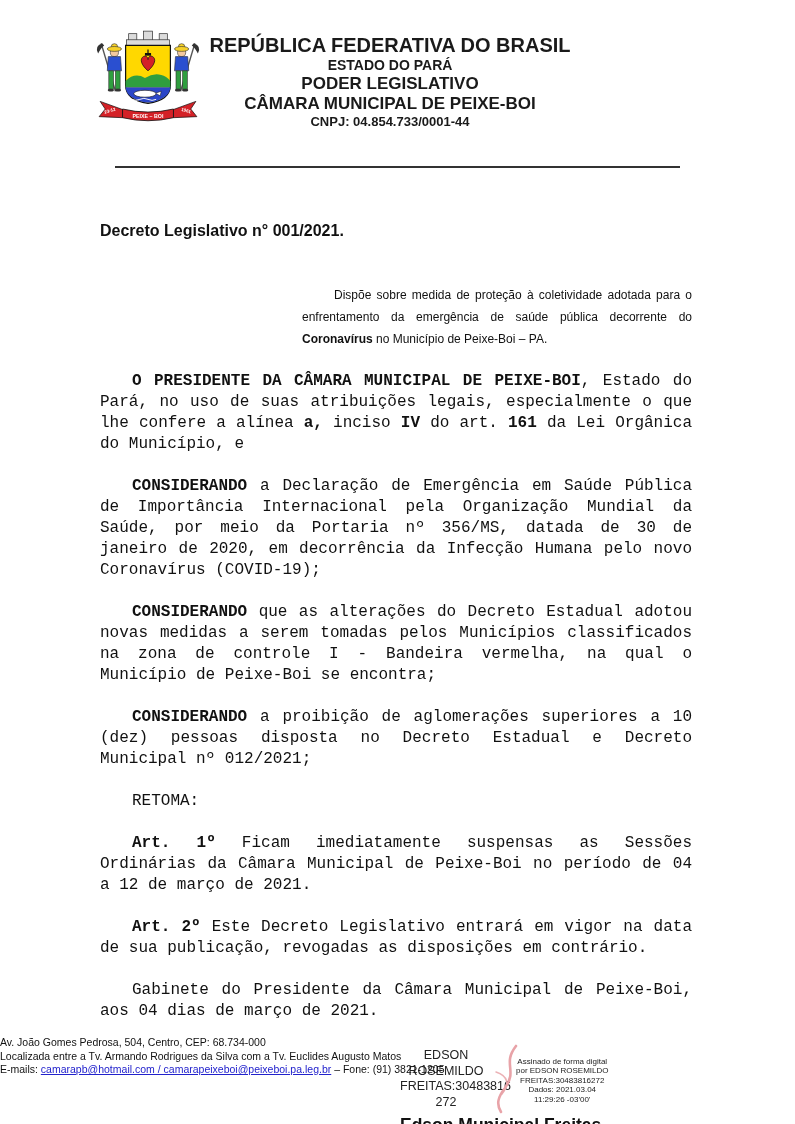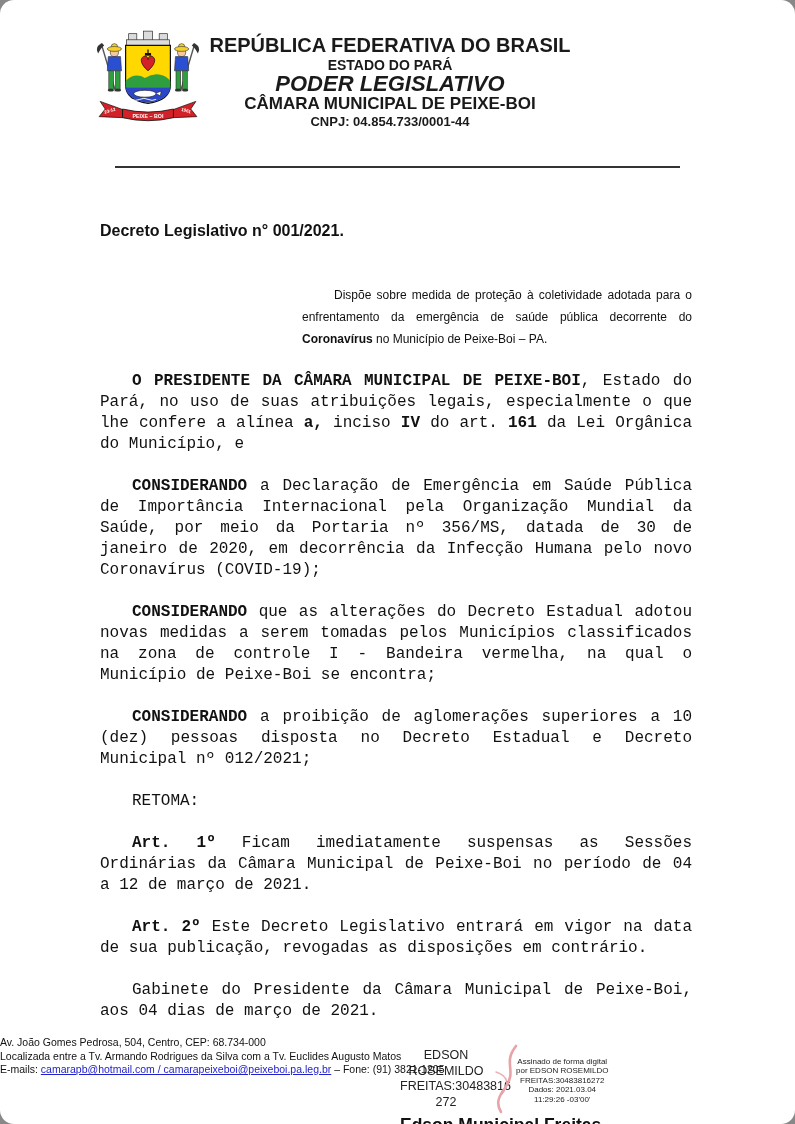--- a/index.html
+++ b/index.html
@@ -4,29 +4,28 @@
 <style>
   html,body{margin:0;padding:0;background:#888;}
   .page{
     position:relative;
     width:795px;height:1124px;
     background:#ffffff;
     font-family:"Liberation Sans","DejaVu Sans",sans-serif;
     color:#111111;
     margin:0 auto;
     overflow:hidden;
-    border-radius:14px;
   }
   
   .letterhead{padding-top:34px;height:114px;box-sizing:content-box;}
   .crest{position:absolute;left:92px;top:30px;width:112px;height:100px;}
   .head-lines{width:570px;margin-left:105px;text-align:center;font-weight:bold;color:#1a1a1a;}
   .hl1{font-size:20px;line-height:23px;}
   .hl2{font-size:14px;line-height:17px;}
-  .hl3{font-size:22px;line-height:19px;font-style:italic;}
+  .hl3{font-size:17px;line-height:19px;}
   .hl4{font-size:17px;line-height:21px;}
   .hl5{font-size:13px;line-height:16px;}
   .rule{margin:18px 0 0 115px;width:565px;border-top:2px solid #333333;}
   
   .main{margin:0 103px 0 100px;}
   .doc-title{margin:54px 0 0 0;font-size:16px;font-weight:bold;}
   .epigraph{
     margin:44px 0 0 202px;
     width:390px;
     font-size:12px;line-height:22px;

